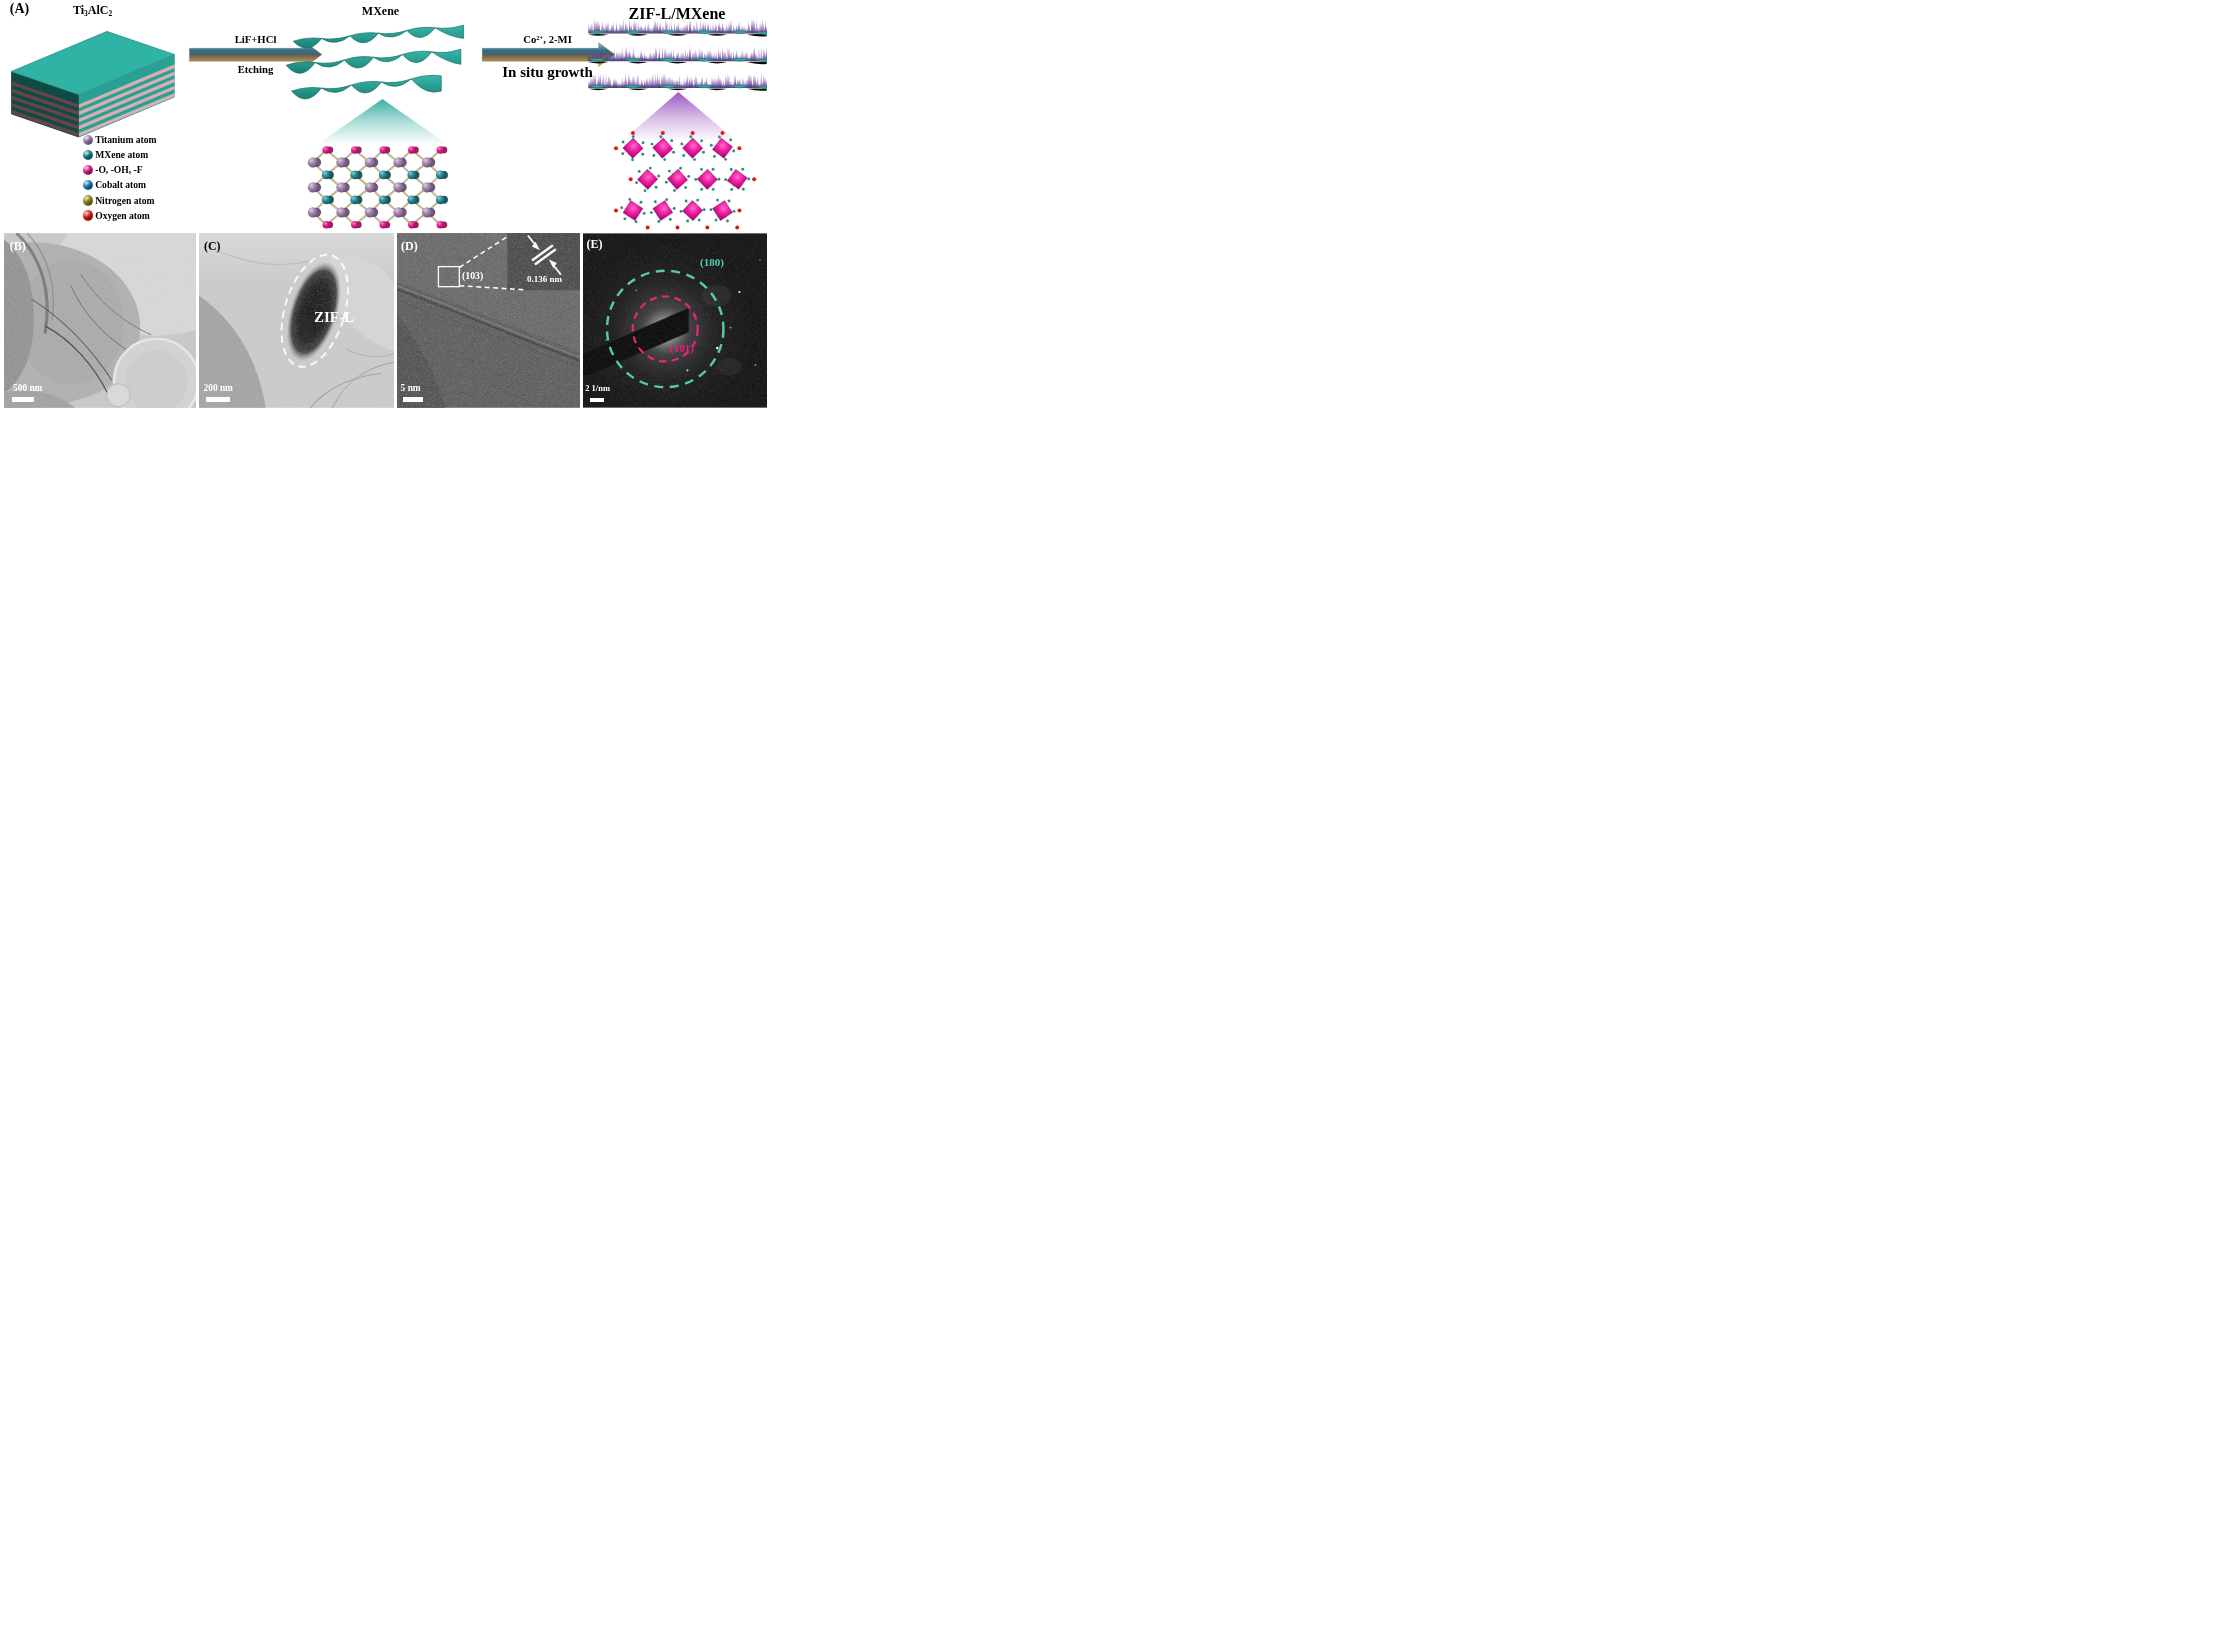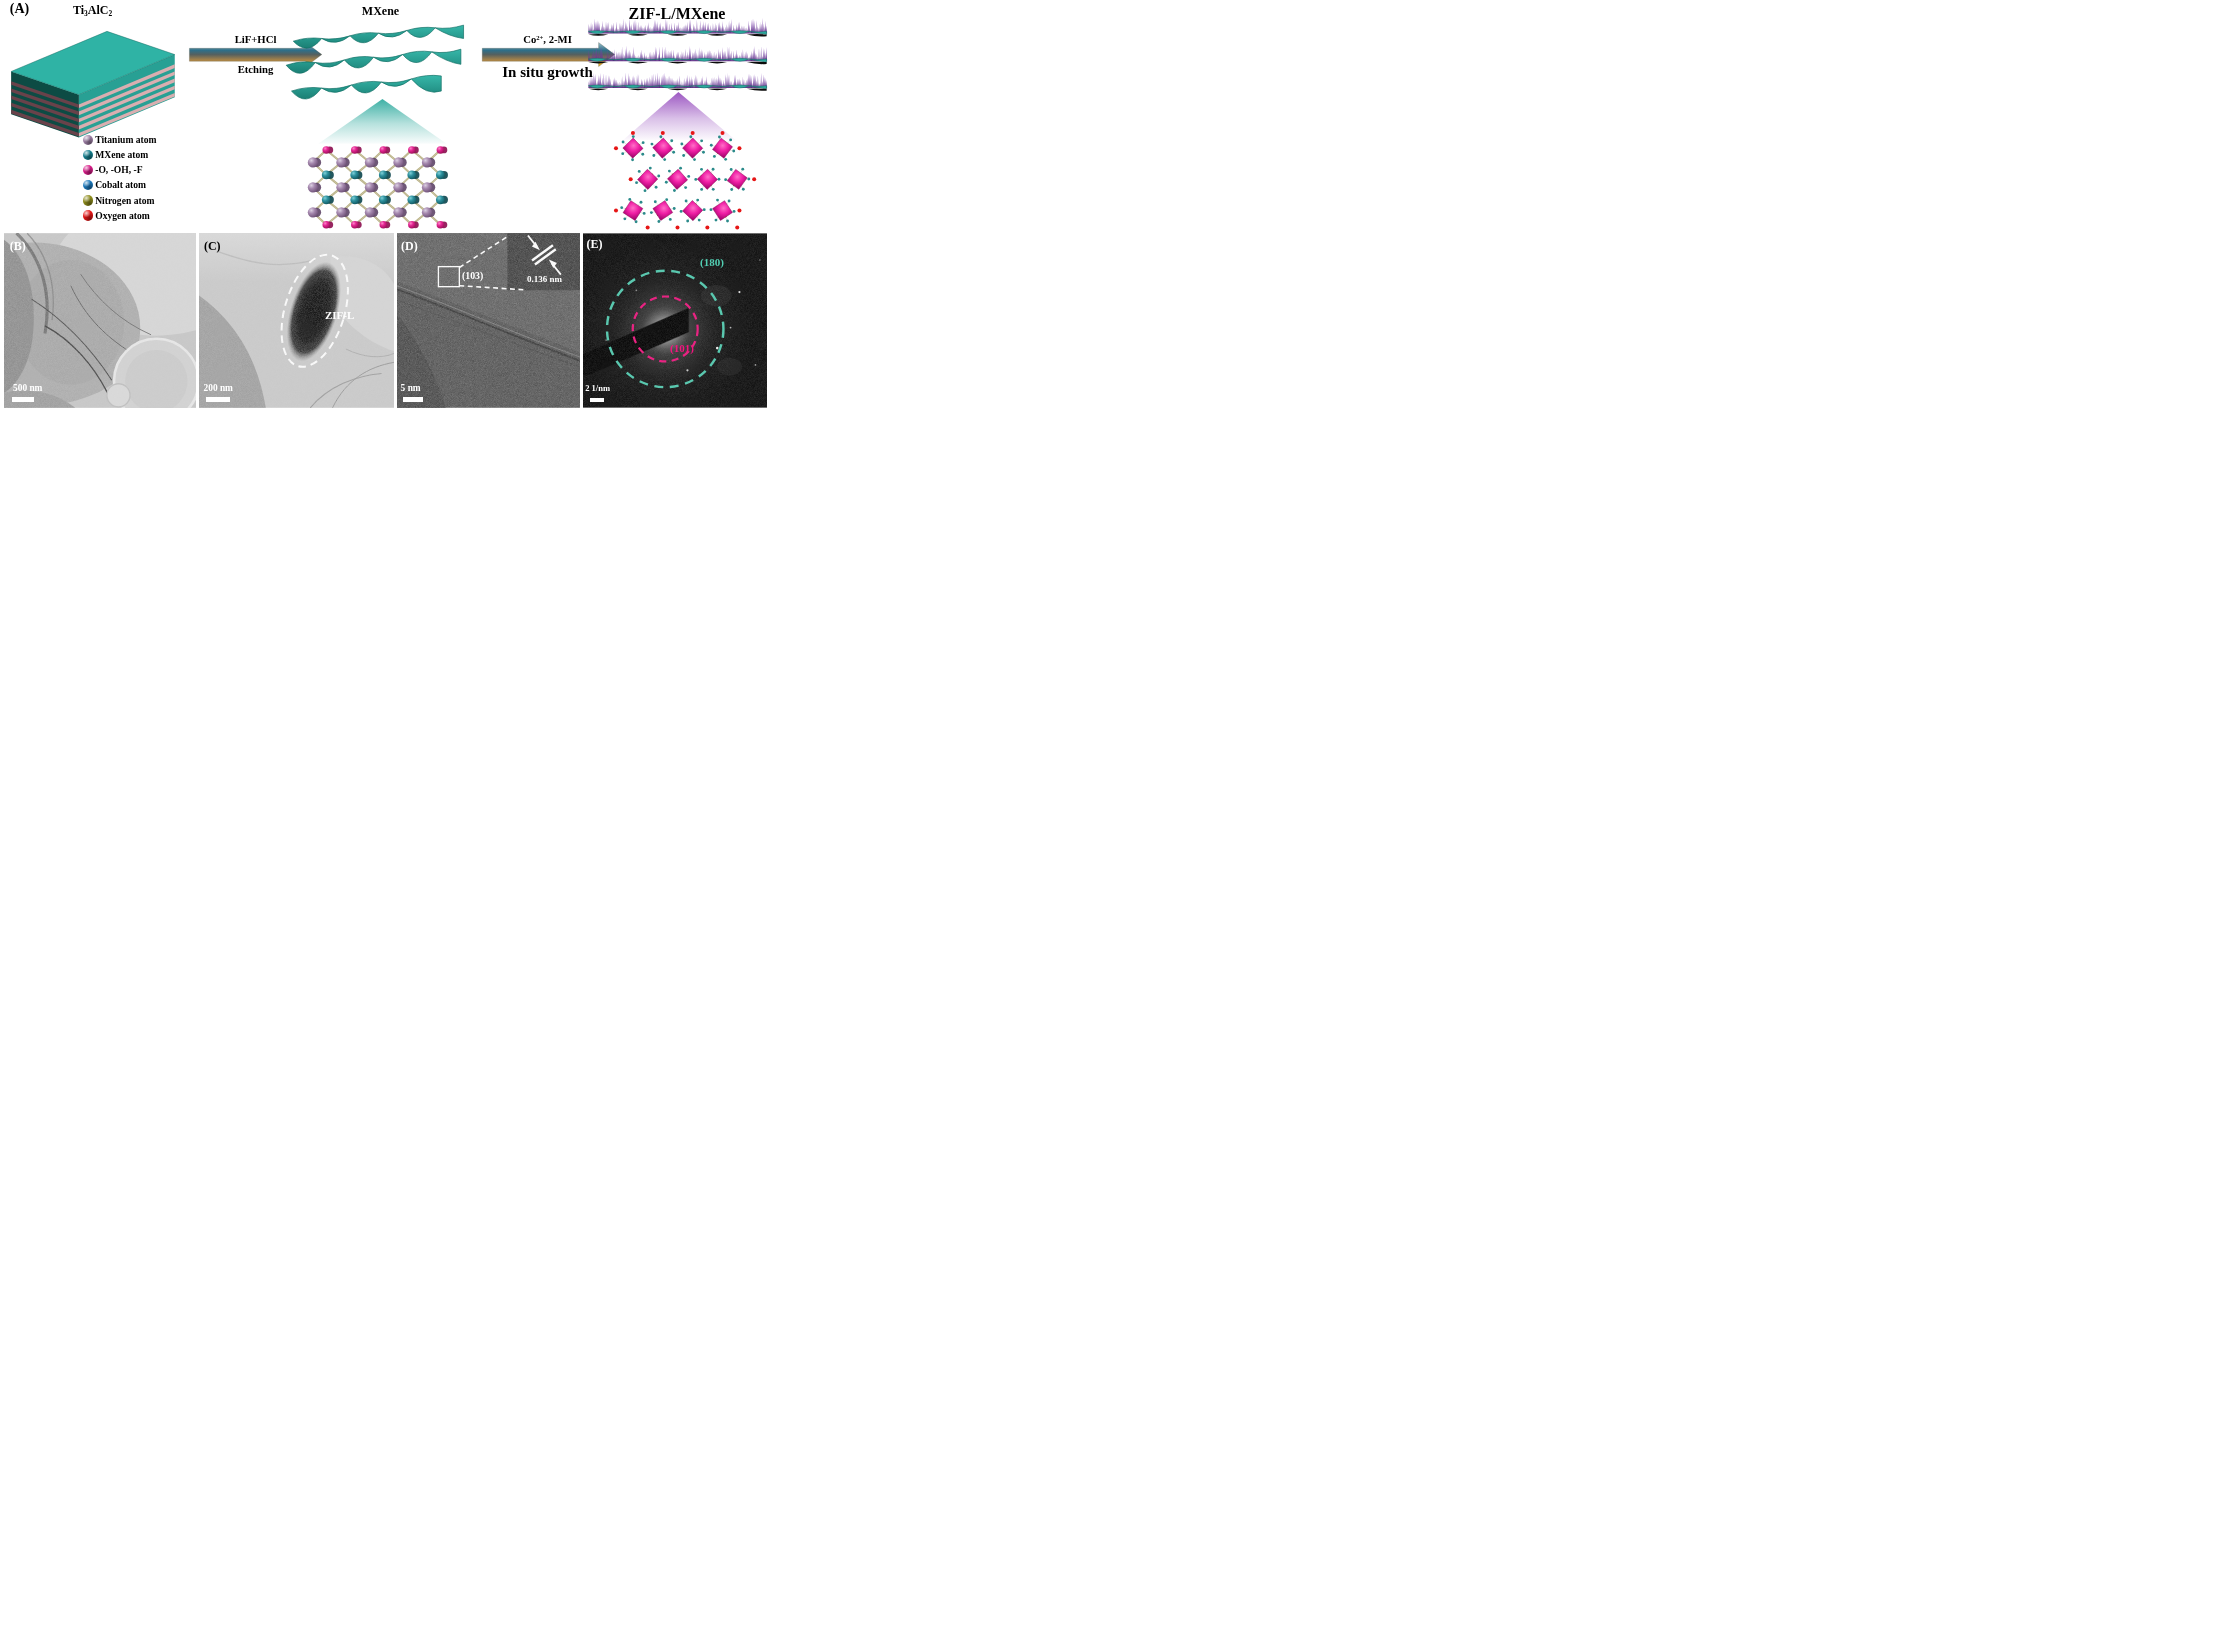--- a/index.html
+++ b/index.html
@@ -587,21 +587,21 @@
       <path d="M295,55 C360,40 420,75 438,115 L438,265 C375,245 325,200 298,150 Z" fill="#d5d5d5"></path>
       <path d="M40,40 C120,70 180,80 260,60" stroke="#b5b5b5" stroke-width="3" fill="none" opacity=".8"></path>
       <path d="M300,392 C330,330 380,300 438,290" stroke="#8f8f8f" stroke-width="2" fill="none"></path>
       <path d="M250,392 C290,345 350,320 410,315" stroke="#9a9a9a" stroke-width="2.5" fill="none"></path>
       <path d="M330,260 C370,280 410,282 438,270" stroke="#a8a8a8" stroke-width="2" fill="none"></path>
       <ellipse cx="258" cy="176" rx="53" ry="116" fill="url(#blobG)" transform="rotate(17 258 176)"></ellipse>
       <ellipse cx="260" cy="174" rx="67" ry="130" fill="none" stroke="#fff" stroke-width="4.5" stroke-dasharray="17 11" transform="rotate(17 260 174)"></ellipse>
       <rect width="438" height="392" filter="url(#gC)" opacity=".4"></rect>
     </svg>
     <span class="plabel" style="left:4.9px;top:7.1px;color:#000">(C)</span>
-    <span class="ann" style="left:126px;top:77px;font-size:11px">ZIF-L</span>
+    <span class="ann" style="left:115px;top:77px;font-size:15px">ZIF-L</span>
     <span class="sbar-text" style="left:4.5px;top:151px">200 nm</span>
     <div class="sbar" style="left:7.1px;top:164px;width:24px;height:4.5px"></div>
   </div>
 
   <div class="panel" style="left:397px;width:183px">
     <svg width="183" height="175" viewBox="0 0 411 392">
       <defs>
           <filter id="gD" x="-10%" y="-10%" width="120%" height="120%">
         <feTurbulence type="fractalNoise" baseFrequency="0.85" numOctaves="2" stitchTiles="stitch"></feTurbulence>
         <feColorMatrix type="matrix" values="0 0 0 0 .72  0 0 0 0 .72  0 0 0 0 .72  0 0 0 .85 0"></feColorMatrix>

